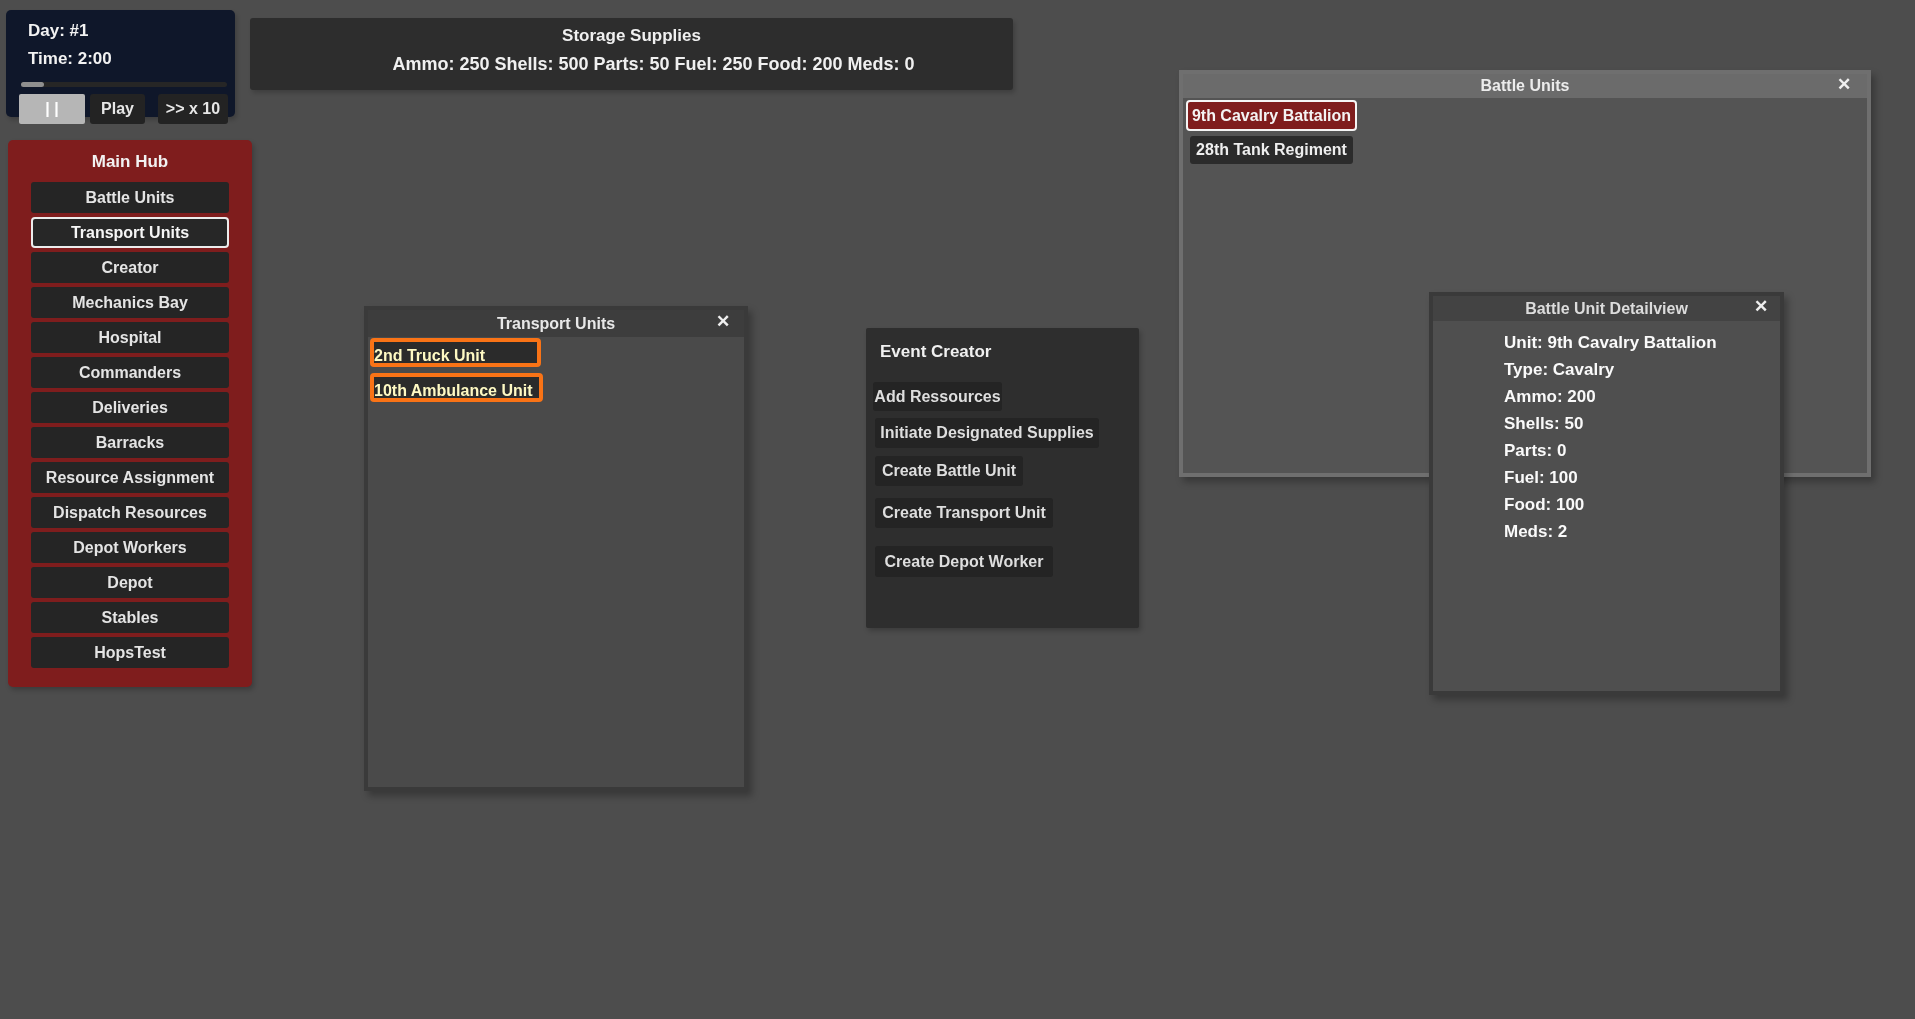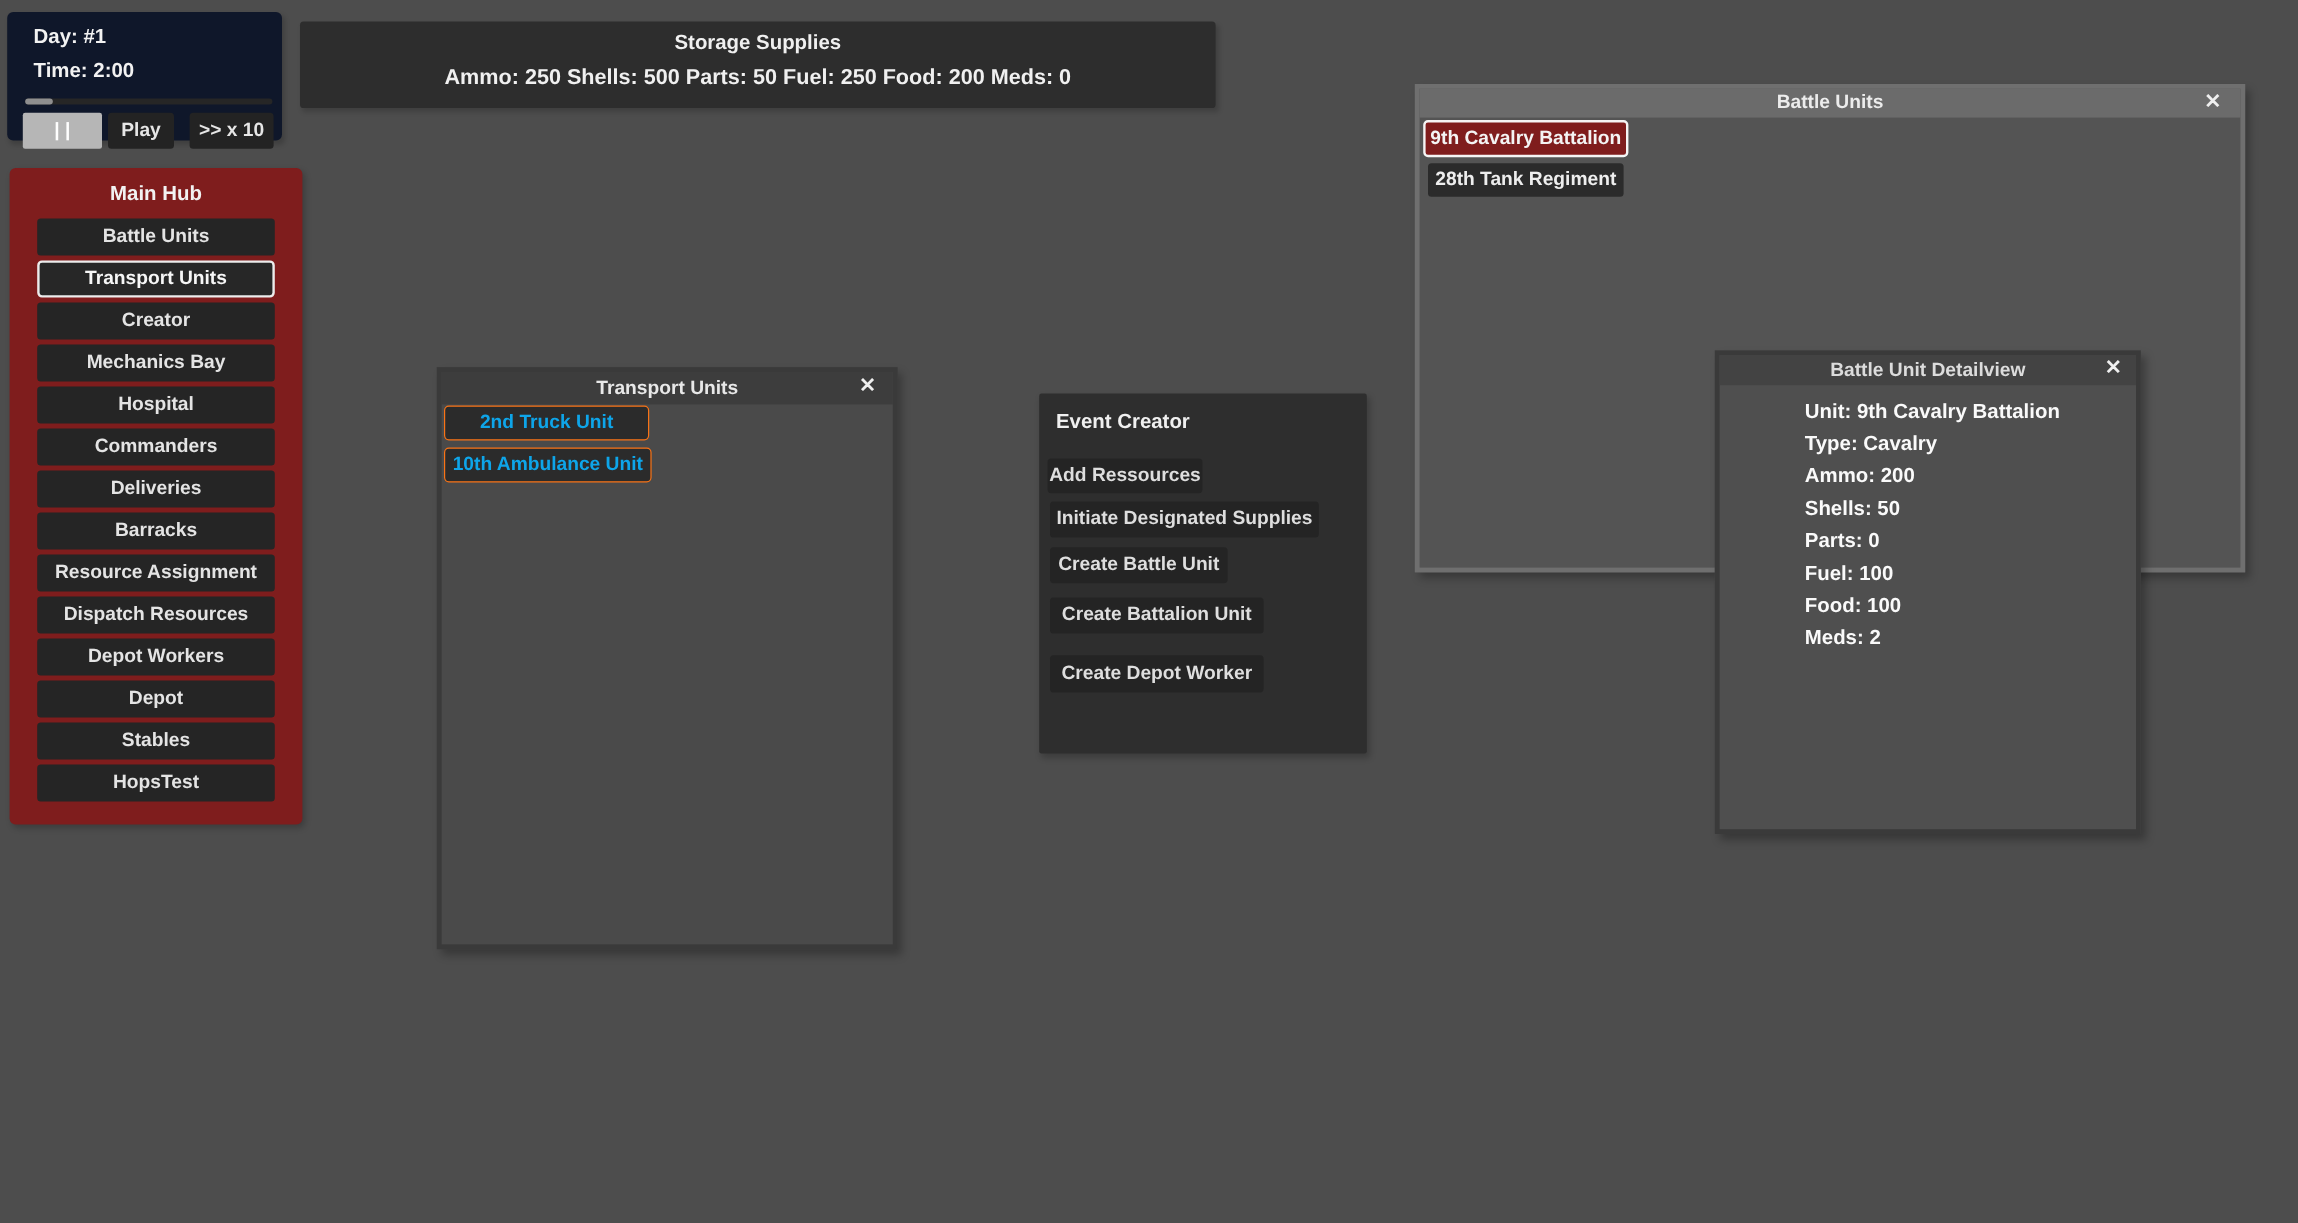--- a/index.html
+++ b/index.html
@@ -37,21 +37,21 @@
   .play-btn  { left:84px;  width:55px; background:#232323; color:#e6e6e6; }
   .ffwd-btn  { left:152px; width:70px; background:#232323; color:#e6e6e6; }
 
   
   .storage-panel {
     left:250px; top:18px; width:763px; height:72px;
     background:#2d2d2d; border-radius:3px;
     box-shadow:2px 3px 4px rgba(0,0,0,0.18);
   }
   .storage-title  { top:8px;  width:100%; text-align:center; font-size:17px; color:#f0f0f0; }
-  .storage-values { top:36px; width:100%; text-align:center; font-size:18px; color:#f0f0f0; }
+  .storage-values { top:36px; width:100%; text-align:center; font-size:18px; color:#f0f0f0;margin-left:22px; }
 
   
   .main-hub {
     left:8px; top:140px; width:244px; height:547px;
     background:#7f1d1d; border-radius:5px;
     box-shadow:2px 3px 5px rgba(0,0,0,0.22);
   }
   .hub-title { top:12px; width:100%; text-align:center; font-size:17px; color:#f2f2f2; }
   .hub-items {
     left:0; top:42px; width:100%;
@@ -79,22 +79,22 @@
   
   .transport-window {
     left:364px; top:306px; width:384px; height:485px;
     background:#4a4a4a; border:4px solid #3a3a3a;
   }
   .dark-titlebar { height:27px; background:#3d3d3d; }
   .dark-titlebar .title-text { line-height:27px; color:#e8e8e8; }
   .transport-window .x-btn { right:10px; }
 
   .list-unit-btn {
-    background:#2b2b2b; border:1px solid #f97316; border-radius:4px;
-    color:#0ea5e9; font-size:16px; text-align:center; cursor:pointer;
+    background:#2b2b2b; border:4px solid #f97316; border-radius:4px;
+    color:#fef9c3; font-size:16px; cursor:pointer;
   }
   .truck-btn     { left:2px; top:28px; width:171px; height:29px; line-height:27px; }
   .ambulance-btn { left:2px; top:63px; width:173px; height:29px; line-height:27px; }
 
   
   .event-creator {
     left:866px; top:328px; width:273px; height:300px;
     background:#2e2e2e; border-radius:2px;
     box-shadow:2px 3px 5px rgba(0,0,0,0.22);
   }
@@ -192,21 +192,21 @@
   </div>
   <div class="abs list-unit-btn truck-btn">2nd Truck Unit</div>
   <div class="abs list-unit-btn ambulance-btn">10th Ambulance Unit</div>
 </div>
 
 <div class="abs event-creator">
   <div class="abs ec-title">Event Creator</div>
   <div class="abs ec-btn ec-add">Add Ressources</div>
   <div class="abs ec-btn ec-initiate">Initiate Designated Supplies</div>
   <div class="abs ec-btn ec-battle">Create Battle Unit</div>
-  <div class="abs ec-btn ec-transport">Create Battalion Unit</div>
+  <div class="abs ec-btn ec-transport">Create Transport Unit</div>
   <div class="abs ec-btn ec-depot">Create Depot Worker</div>
 </div>
 
 <div class="abs gwindow battle-window">
   <div class="abs titlebar light-titlebar">
     <div class="abs title-text">Battle Units</div>
     <div class="abs x-btn">
       <span>✕</span>
     </div>
   </div>

